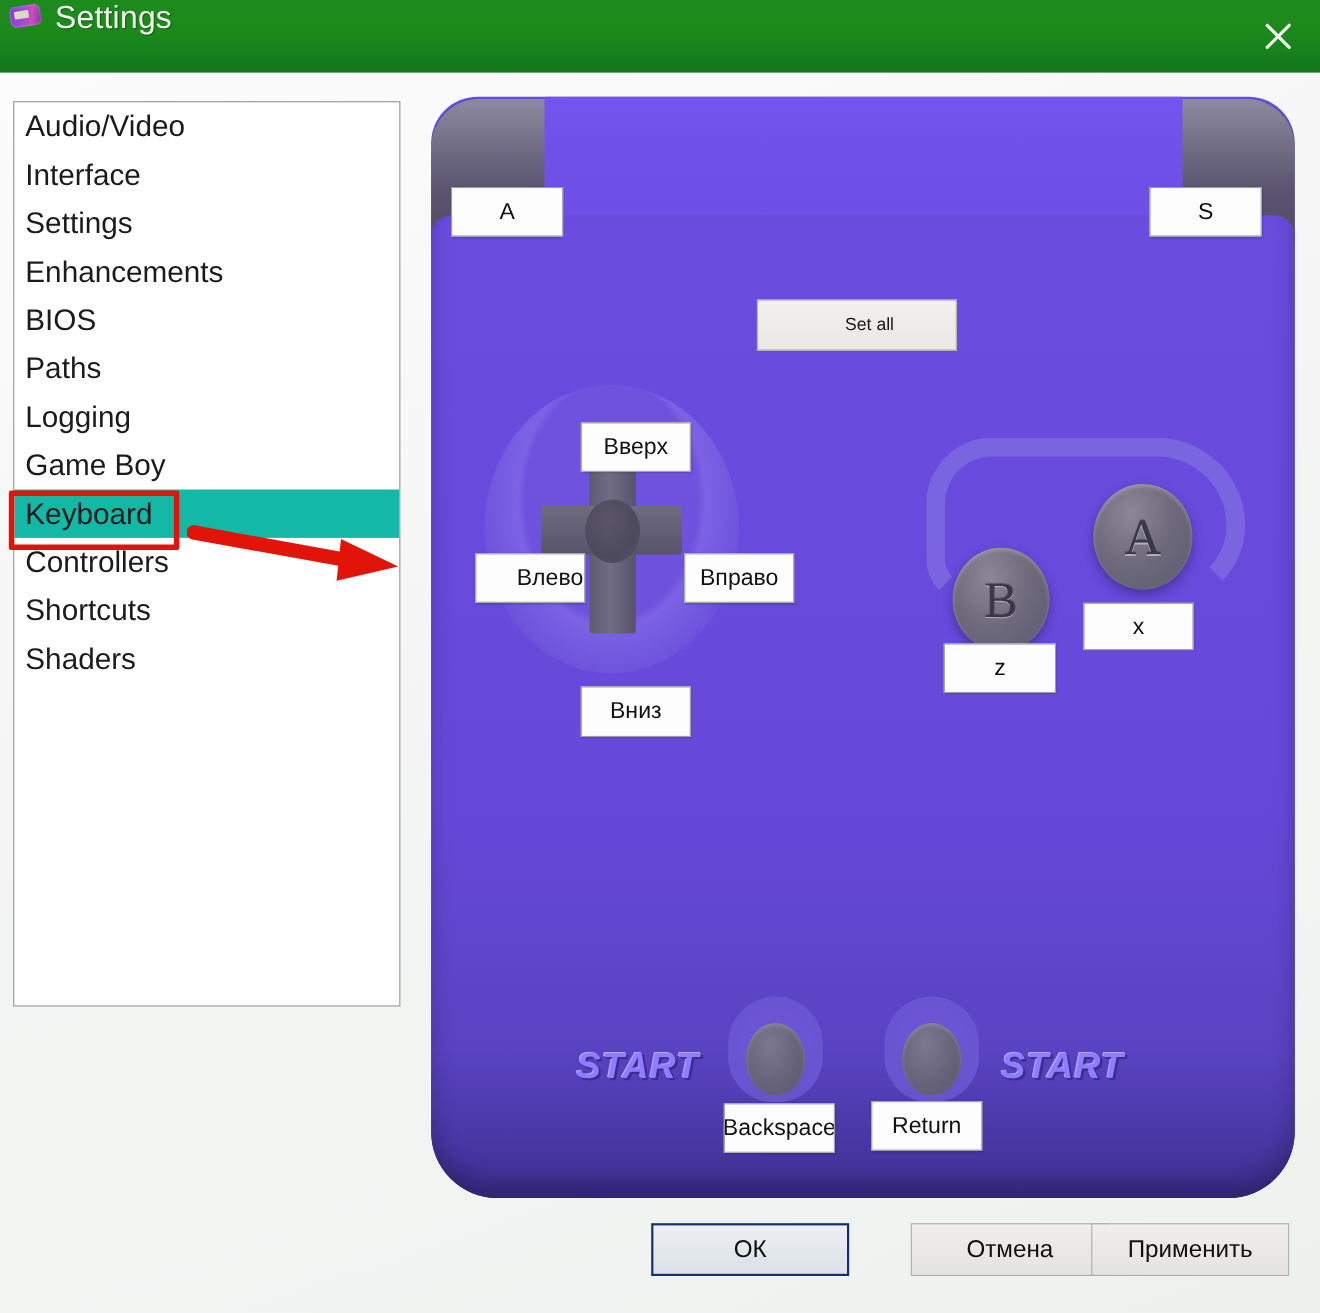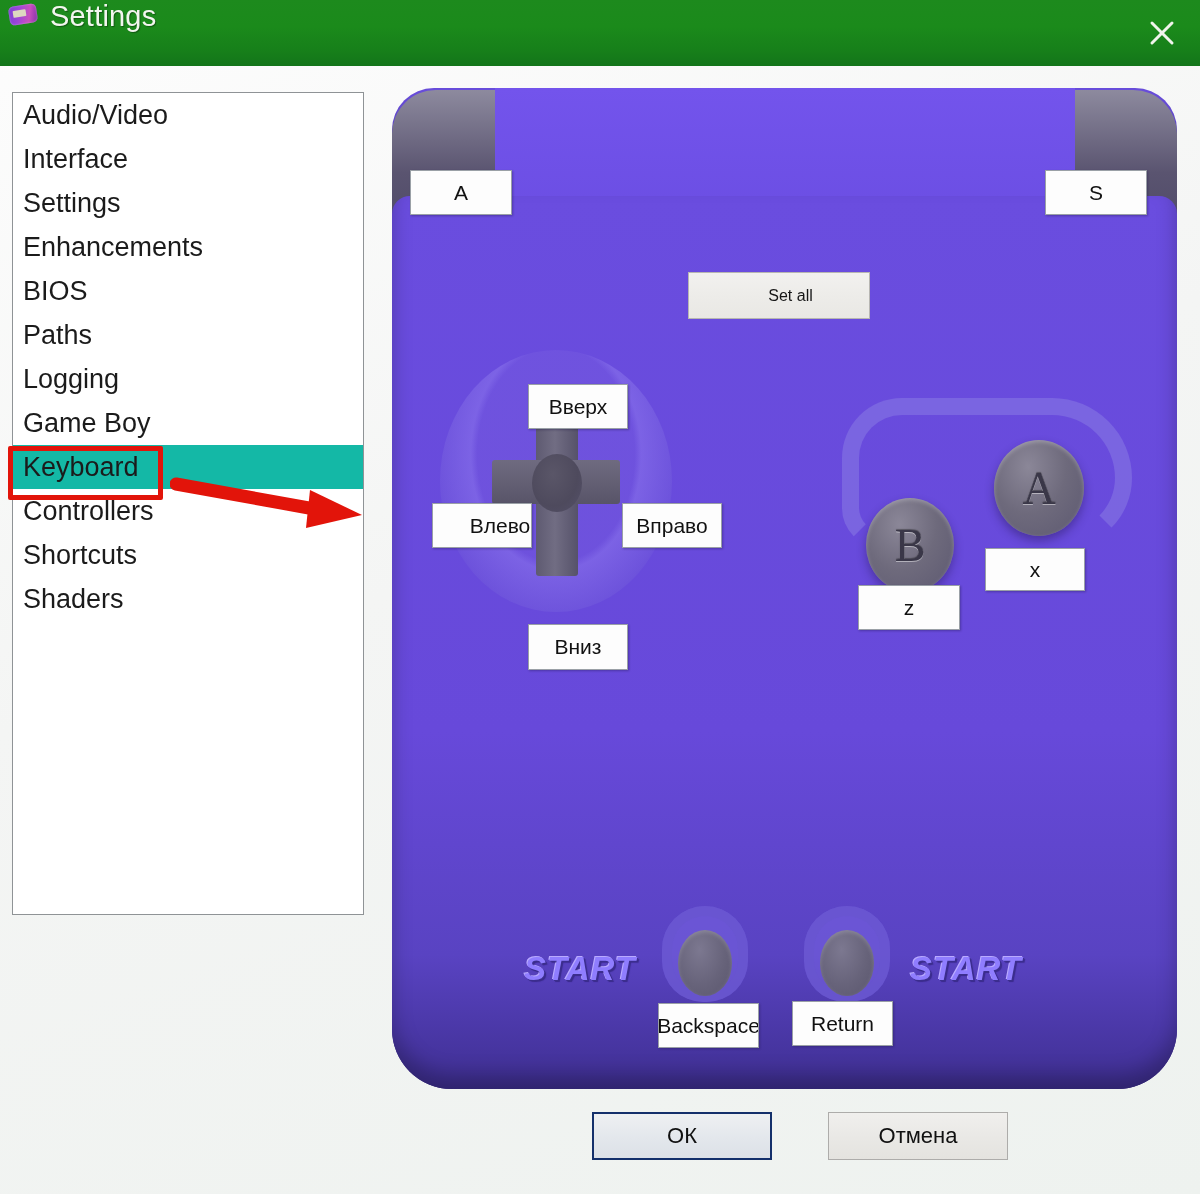--- a/index.html
+++ b/index.html
@@ -363,14 +363,15 @@
     <div class="keyfield" id="kf-4" style="left:230px; top:415px; width:100px; height:45px;">Вправо</div>
     <div class="keyfield" id="kf-5" style="left:136px; top:536px; width:100px; height:46px;">Вниз</div>
     <div class="keyfield" id="kf-6" style="left:466px; top:497px; width:102px; height:45px;">z</div>
     <div class="keyfield" id="kf-7" style="left:593px; top:460px; width:100px; height:43px;">x</div>
     <div class="keyfield" id="kf-8" style="left:266px; top:915px; width:101px; height:45px;">Backspace</div>
     <div class="keyfield" id="kf-9" style="left:400px; top:913px; width:101px; height:45px;">Return</div>
   </div>
 
   <div class="dlg-btn primary" id="btn-ok">ОК</div>
   <div class="dlg-btn" id="btn-cancel">Отмена</div>
+  <div class="dlg-btn" id="btn-apply">Применить</div>
 
 </div>
 
 </body></html>

